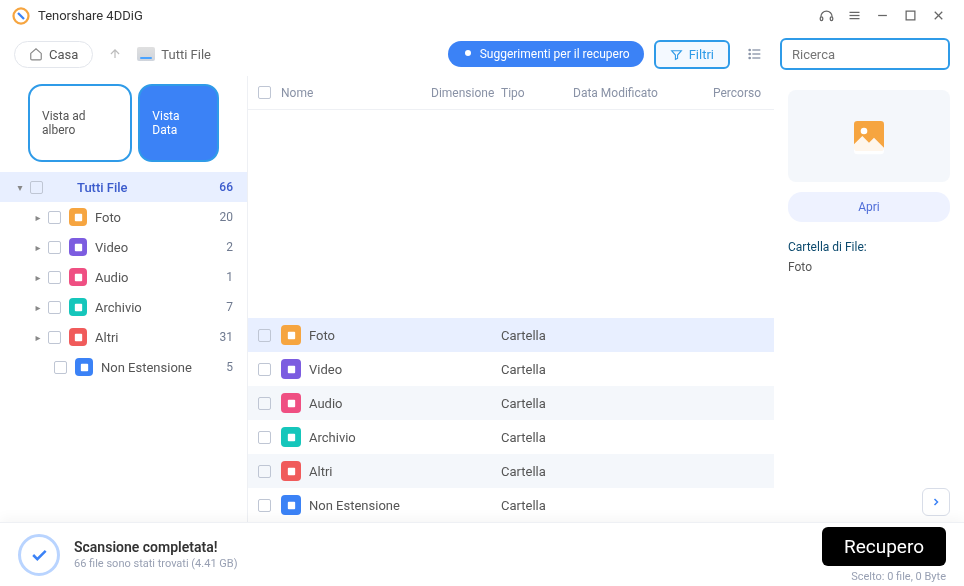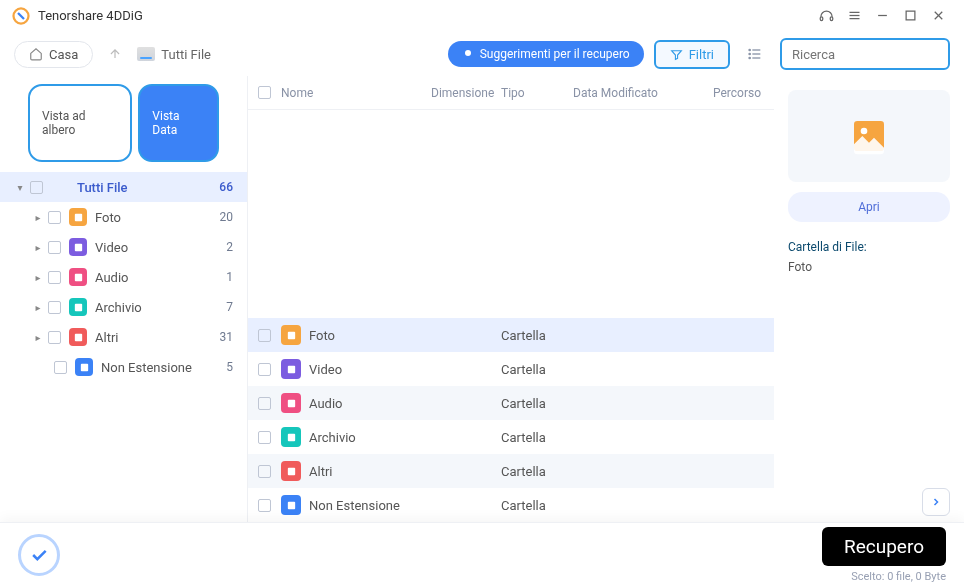--- a/index.html
+++ b/index.html
@@ -373,18 +373,22 @@
       </div>
   </div>
 </div>
 
 <div class="footer">
   <div class="scan-ic">
     <svg width="20" height="20" viewBox="0 0 24 24" fill="none" stroke="currentColor" stroke-width="3">
         <path d="M5 12l5 5L20 7"></path>
       </svg>
   </div>
+  <div class="scan-txt">
+    <div class="h">Scansione completata!</div>
+    <div class="s">66 file sono stati trovati (4.41 GB)</div>
+  </div>
   <div class="spacer"></div>
   <div class="footer-right">
     <div class="recover-btn">Recupero</div>
     <div class="status">Scelto: 0 file, 0 Byte</div>
   </div>
 </div>
 
 </body></html>

